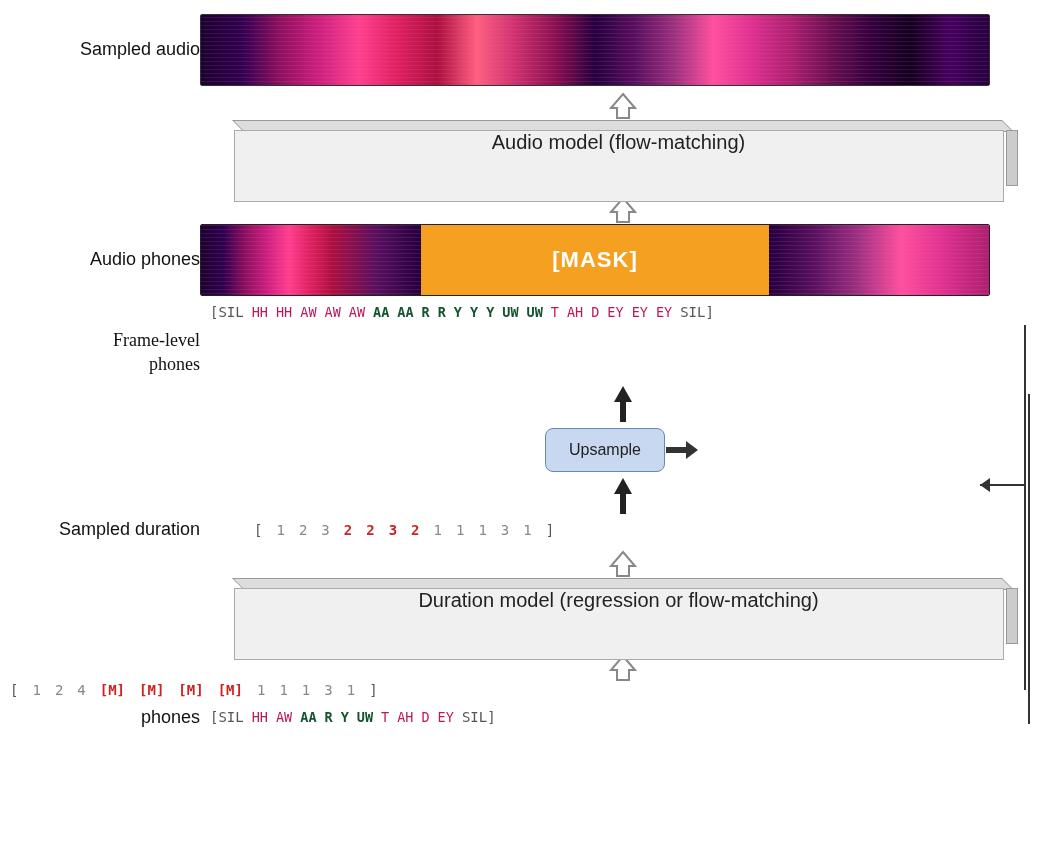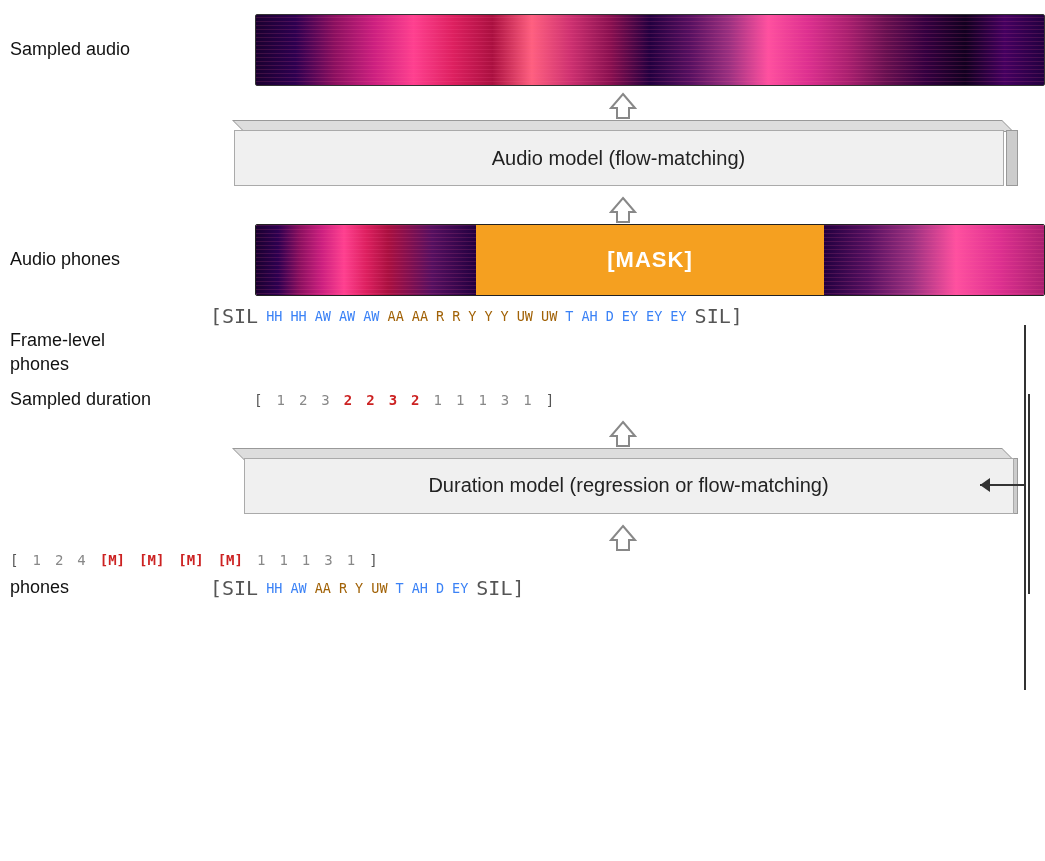--- a/index.html
+++ b/index.html
@@ -26,27 +26,28 @@
     }
 
     .row-label {
       width: 200px;
       min-width: 200px;
       font-size: 18px;
       font-weight: 400;
       color: #111;
       padding-left: 10px;
       line-height: 1.3;
+      text-align: right;
     }
 
     .row-content {
       flex: 1;
       display: flex;
       align-items: center;
-      justify-content: flex-end;
+      justify-content: flex-start;
     }
 
     
     .spectrogram-full {
       width: 790px;
       height: 72px;
       background: linear-gradient(90deg,
         #1a0030 0%, #2d0050 5%,
         #8b1060 10%, #cc2080 15%,
         #ff4090 20%, #dd2060 25%,
@@ -150,25 +151,24 @@
       height: 72px;
       position: relative;
       margin: 0 auto;
     }
 
     .box-3d-main {
       position: absolute;
       left: 10px;
       top: 10px;
       width: 700px;
-      height: 56px;
+      height: 72px;
       background: #f0f0f0;
       border: 1.5px solid #aaa;
       display: flex;
-      align-items: center;
       justify-content: center;
       font-size: 20px;
       color: #222;
       z-index: 2;
     }
 
     .box-3d-top {
       position: absolute;
       left: 20px;
       top: 0;
@@ -195,31 +195,31 @@
     .phones-sequence {
       display: flex;
       align-items: center;
       gap: 8px;
       font-size: 13.5px;
       font-family: monospace;
       flex-wrap: nowrap;
     }
 
     .phone-item {
-      color: #3b82f6;
+      color: #be185d;
     }
 
     .phone-item.red {
-      color: #a16207;
-      font-weight: 400;
+      color: #14532d;
+      font-weight: 700;
     }
 
     .phone-bracket {
       color: #555;
-      font-size: 20px;
+      font-size: 14px;
     }
 
     
     .upsample-box {
       background: #c8d8f0;
       border: 1.5px solid #6688bb;
       border-radius: 8px;
       width: 120px;
       height: 44px;
       display: flex;
@@ -298,21 +298,21 @@
         <div class="spec-left"></div>
         <div class="mask-section">
           <span>[MASK]</span>
         </div>
         <div class="spec-right"></div>
       </div>
     </div>
   </div>
 
   <div class="row" style="margin-bottom:8px; align-items:flex-start;">
-    <div class="row-label" style="padding-top:2px; white-space:pre-line;">
+    <div class="row-label" style="padding-top:2px; white-space:pre-line;font-family:Liberation Serif, serif;">
       <span>Frame-level
 phones</span>
     </div>
     <div class="row-content" style="justify-content:flex-start; padding-left:10px;">
       <div class="phones-sequence">
         <span class="phone-bracket">[SIL</span>
         <span class="phone-item">HH</span>
         <span class="phone-item">HH</span>
         <span class="phone-item">AW</span>
         <span class="phone-item">AW</span>
@@ -332,20 +332,46 @@
         <span class="phone-item">EY</span>
         <span class="phone-item">EY</span>
         <span class="phone-item">EY</span>
         <span class="phone-bracket">SIL]</span>
       </div>
     </div>
   </div>
 
   <div style="display:flex; margin-bottom:4px; position:relative;">
     <div style="width:200px; min-width:200px;"></div>
+    <div style="flex:1; display:flex; flex-direction:column; align-items:center; position:relative;">
+
+      <div style="display:flex; flex-direction:column; align-items:center; margin-bottom:4px;">
+        <svg width="22" height="40" viewBox="0 0 22 40">
+          <polygon points="11,2 20,18 14,18 14,38 8,38 8,18 2,18" fill="#222"></polygon>
+        </svg>
+      </div>
+
+      <div style="display:flex; align-items:center; gap:0;">
+        <div class="upsample-box">
+          <span>Upsample</span>
+        </div>
+
+        <div style="display:flex; align-items:center; margin-left:-1px;">
+          <svg width="36" height="22" viewBox="0 0 36 22">
+            <polygon points="34,11 22,2 22,8 2,8 2,14 22,14 22,20" fill="#333"></polygon>
+          </svg>
+        </div>
+      </div>
+
+      <div style="display:flex; flex-direction:column; align-items:center; margin-top:4px;">
+        <svg width="22" height="38" viewBox="0 0 22 38">
+          <polygon points="11,2 20,18 14,18 14,38 8,38 8,18 2,18" fill="#222"></polygon>
+        </svg>
+      </div>
+    </div>
 
     <div style="position:absolute; right:15px; top:10px; width:2px; background:#333; height:calc(100% + 200px); z-index:10;"></div>
   </div>
 
   <div class="row" style="margin-bottom:8px;gap:44px;">
     <div class="row-label">Sampled duration</div>
     <div class="row-content" style="justify-content:flex-start; padding-left:10px;">
       <div class="duration-sequence">
         <span class="dur-bracket">[</span>
         <span class="dur-item">1</span>
@@ -369,21 +395,21 @@
     <svg width="28" height="28" viewBox="0 0 28 28">
       <polygon points="14,2 26,16 20,16 20,26 8,26 8,16 2,16" fill="none" stroke="#888" stroke-width="2"></polygon>
     </svg>
   </div>
 
   <div style="display:flex; margin-bottom:4px;">
     <div style="width:200px; min-width:200px;"></div>
     <div style="flex:1; display:flex; justify-content:center;">
       <div class="box-3d" style="width:790px;">
         <div class="box-3d-top" style="width:770px; left:16px;"></div>
-        <div class="box-3d-main" style="width:770px; left:16px;">
+        <div class="box-3d-main" style="width:770px; left:6px;">
           <span>Duration model (regression or flow-matching)</span>
         </div>
         <div class="box-3d-side"></div>
       </div>
     </div>
   </div>
 
   <div style="display:flex; justify-content:center; margin-left:200px; height:28px;">
     <svg width="28" height="28" viewBox="0 0 28 28">
       <polygon points="14,2 26,16 20,16 20,26 8,26 8,16 2,16" fill="none" stroke="#888" stroke-width="2"></polygon>

